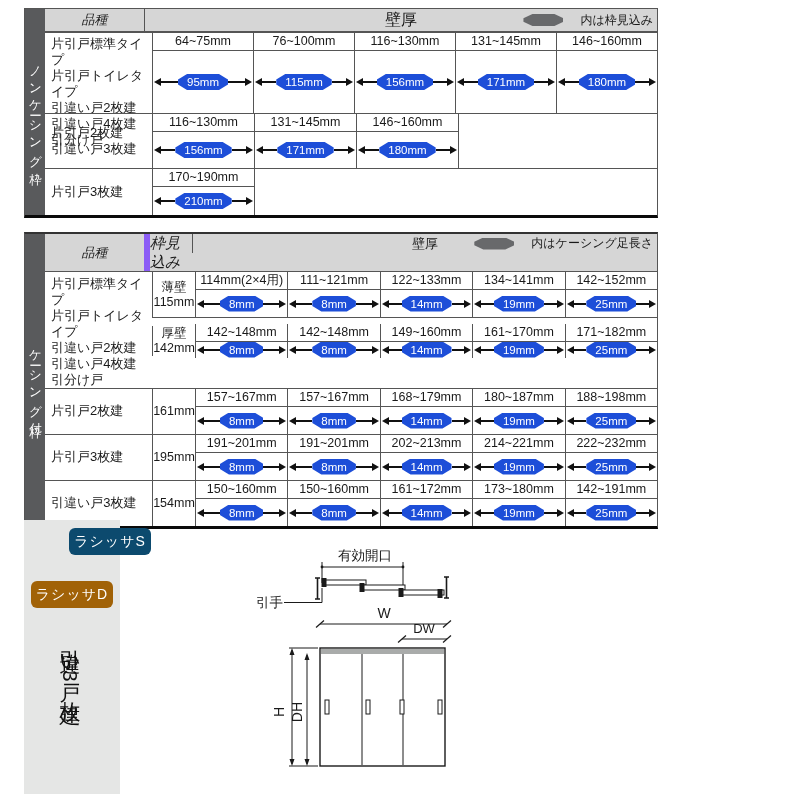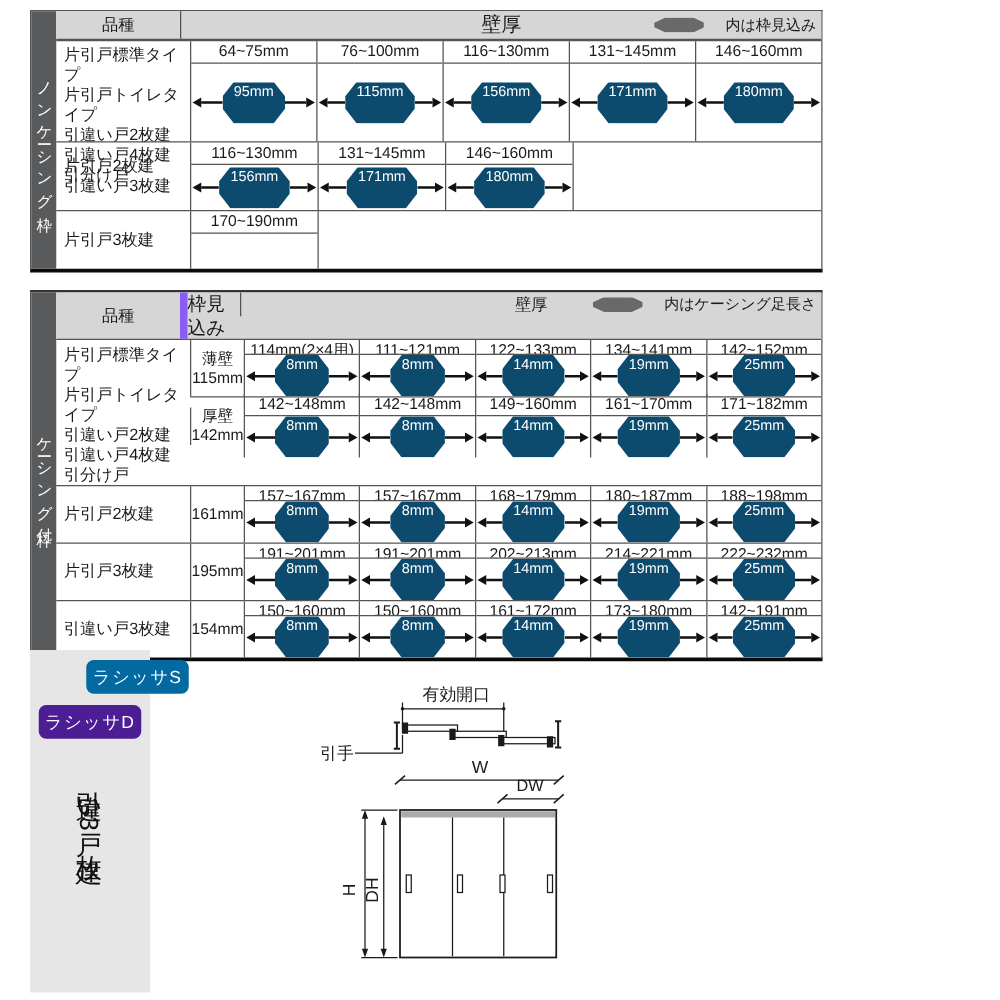--- a/index.html
+++ b/index.html
@@ -8,41 +8,41 @@
   
   .tbl{position:absolute;left:24px;width:632px;display:flex;border:1px solid #555;border-bottom:3px solid #0a0a0a;background:#fff;}
   .tbl1{top:8px;}
   .tbl2{top:232px;border-top:2px solid #333;}
   .side{width:20px;background:#595a5c;color:#fff;display:flex;align-items:center;justify-content:center;
         writing-mode:vertical-rl;text-orientation:mixed;font-size:12.5px;letter-spacing:3px;}
   .main{flex:1;display:flex;flex-direction:column;min-width:0;}
 
   .hdr{background:#d6d6d6;display:flex;border-bottom:1px solid #555;position:relative;}
   .hdr1{height:22px;}
-  .hcell{display:flex;align-items:center;justify-content:center;font-size:13px;}
+  .hcell{display:flex;align-items:center;justify-content:center;font-size:13px;font-style:italic;}
   .h-hinshu{width:99px;}
   .h-rest{flex:1;border-left:1px solid #555;position:relative;display:flex;align-items:center;justify-content:center;}
   .legend{position:absolute;right:4px;top:0;bottom:0;display:flex;align-items:center;gap:17px;font-size:12px;}
   .legcap{width:40px;height:12px;background:#68696b;display:inline-block;
           clip-path:polygon(9px 0,calc(100% - 9px) 0,100% 35%,100% 65%,calc(100% - 9px) 100%,9px 100%,0 65%,0 35%);}
 
   .row{display:flex;border-top:1px solid #555;}
   .row:first-of-type{border-top:none;}
   .lcell{width:99px;padding:3px 2px 0 6px;font-size:13px;line-height:16px;}
   .dataarea{flex:1;display:flex;min-width:0;}
   .dc{border-left:1px solid #555;display:flex;flex-direction:column;min-width:0;}
   .dc.fx{flex:1;}
   .dc.w20{width:20%;}
   .fill{flex:1;border-left:1px solid #555;}
   .rg{height:17px;line-height:17px;text-align:center;font-size:12.5px;border-bottom:1px solid #555;white-space:nowrap;overflow:hidden;}
   .ar{flex:1;display:flex;align-items:center;padding:0 1px;}
   .tl{width:0;height:0;border-top:4px solid transparent;border-bottom:4px solid transparent;border-right:7px solid #111;}
   .tr{width:0;height:0;border-top:4px solid transparent;border-bottom:4px solid transparent;border-left:7px solid #111;}
   .ln{flex:1;height:2px;background:#111;min-width:2px;}
-  .cap{background:#0c4a6e;color:#fff;font-size:11.5px;line-height:16px;height:33px;padding:0 9px;white-space:nowrap;
+  .cap{background:#1d4ed8;color:#fff;font-size:11.5px;line-height:16px;height:16px;padding:0 9px;white-space:nowrap;
        clip-path:polygon(9px 0,calc(100% - 9px) 0,100% 35%,100% 65%,calc(100% - 9px) 100%,9px 100%,0 65%,0 35%);}
 
   
   .hdr2{background:#d6d6d6;display:flex;border-bottom:1px solid #555;height:37px;}
   .h-mikomi{width:42px;border-left:6px solid #8b5cf6;font-size:15px;}
   .h-right{flex:1;display:flex;flex-direction:column;min-width:0;}
   .h-top{height:19px;position:relative;display:flex;align-items:center;justify-content:center;font-size:13px;border-left:1px solid #555;}
   .h-bot{height:18px;display:flex;border-top:1px solid #555;font-size:12px;}
   .h-m36{width:94px;border-left:1px solid #555;display:flex;align-items:center;justify-content:center;}
   .h-m24{flex:1;border-left:1px solid #555;display:flex;align-items:center;justify-content:center;}
@@ -53,22 +53,22 @@
   .subrow{display:flex;height:45px;}
   .subrow + .subrow{border-top:1px solid #555;align-items:center;}
   .mcell{width:42px;border-left:1px solid #555;display:flex;flex-direction:column;align-items:center;justify-content:center;
          font-size:12.5px;line-height:15px;text-align:center;}
   .subrow .dc{flex:1;}
 
   
   .strip{position:absolute;left:24px;top:520px;width:96px;height:274px;background:#e5e6e5;}
   .badge{width:82px;height:27px;margin:0 auto;border-radius:6px;color:#fff;font-size:14px;
          display:flex;align-items:center;justify-content:center;letter-spacing:1px;}
-  .badgeS{background:#0369a1;margin-top:8px;margin-left:45px;}
-  .badgeD{background:#4c1d95;margin-top:9px;}
+  .badgeS{background:#0c4a6e;margin-top:8px;margin-left:45px;}
+  .badgeD{background:#a16207;margin-top:26px;}
   .vtitle{writing-mode:vertical-rl;text-orientation:mixed;font-size:21px;letter-spacing:3px;color:#111;
           margin:26px auto 0;display:block;width:24px;text-align:left;}
   .diagram{position:absolute;left:238px;top:538px;width:262px;height:252px;}
   .diagram text{font-family:"Liberation Sans",sans-serif;fill:#1a1a1a;}
   .diagram line,.diagram path,.diagram rect.o{stroke:#1a1a1a;}
 </style>
 </head>
 <body>
 
 <div class="tbl tbl1">
@@ -187,20 +187,27 @@
       </div>
     </div>
 
     <div class="row" style="height:46px;">
       <div class="lcell">
         <div style="margin-top:12px;">片引戸3枚建</div>
       </div>
       <div class="dataarea">
         <div class="dc w20">
             <div class="rg">170~190mm</div>
+            <div class="ar">
+              <i class="tl"></i>
+              <i class="ln"></i>
+              <span class="cap">210mm</span>
+              <i class="ln"></i>
+              <i class="tr"></i>
+            </div>
           </div>
         <div class="fill"></div>
       </div>
     </div>
   </div>
 </div>
 
 <div class="tbl tbl2">
   <div class="side">ケーシング付枠</div>
   <div class="main">

